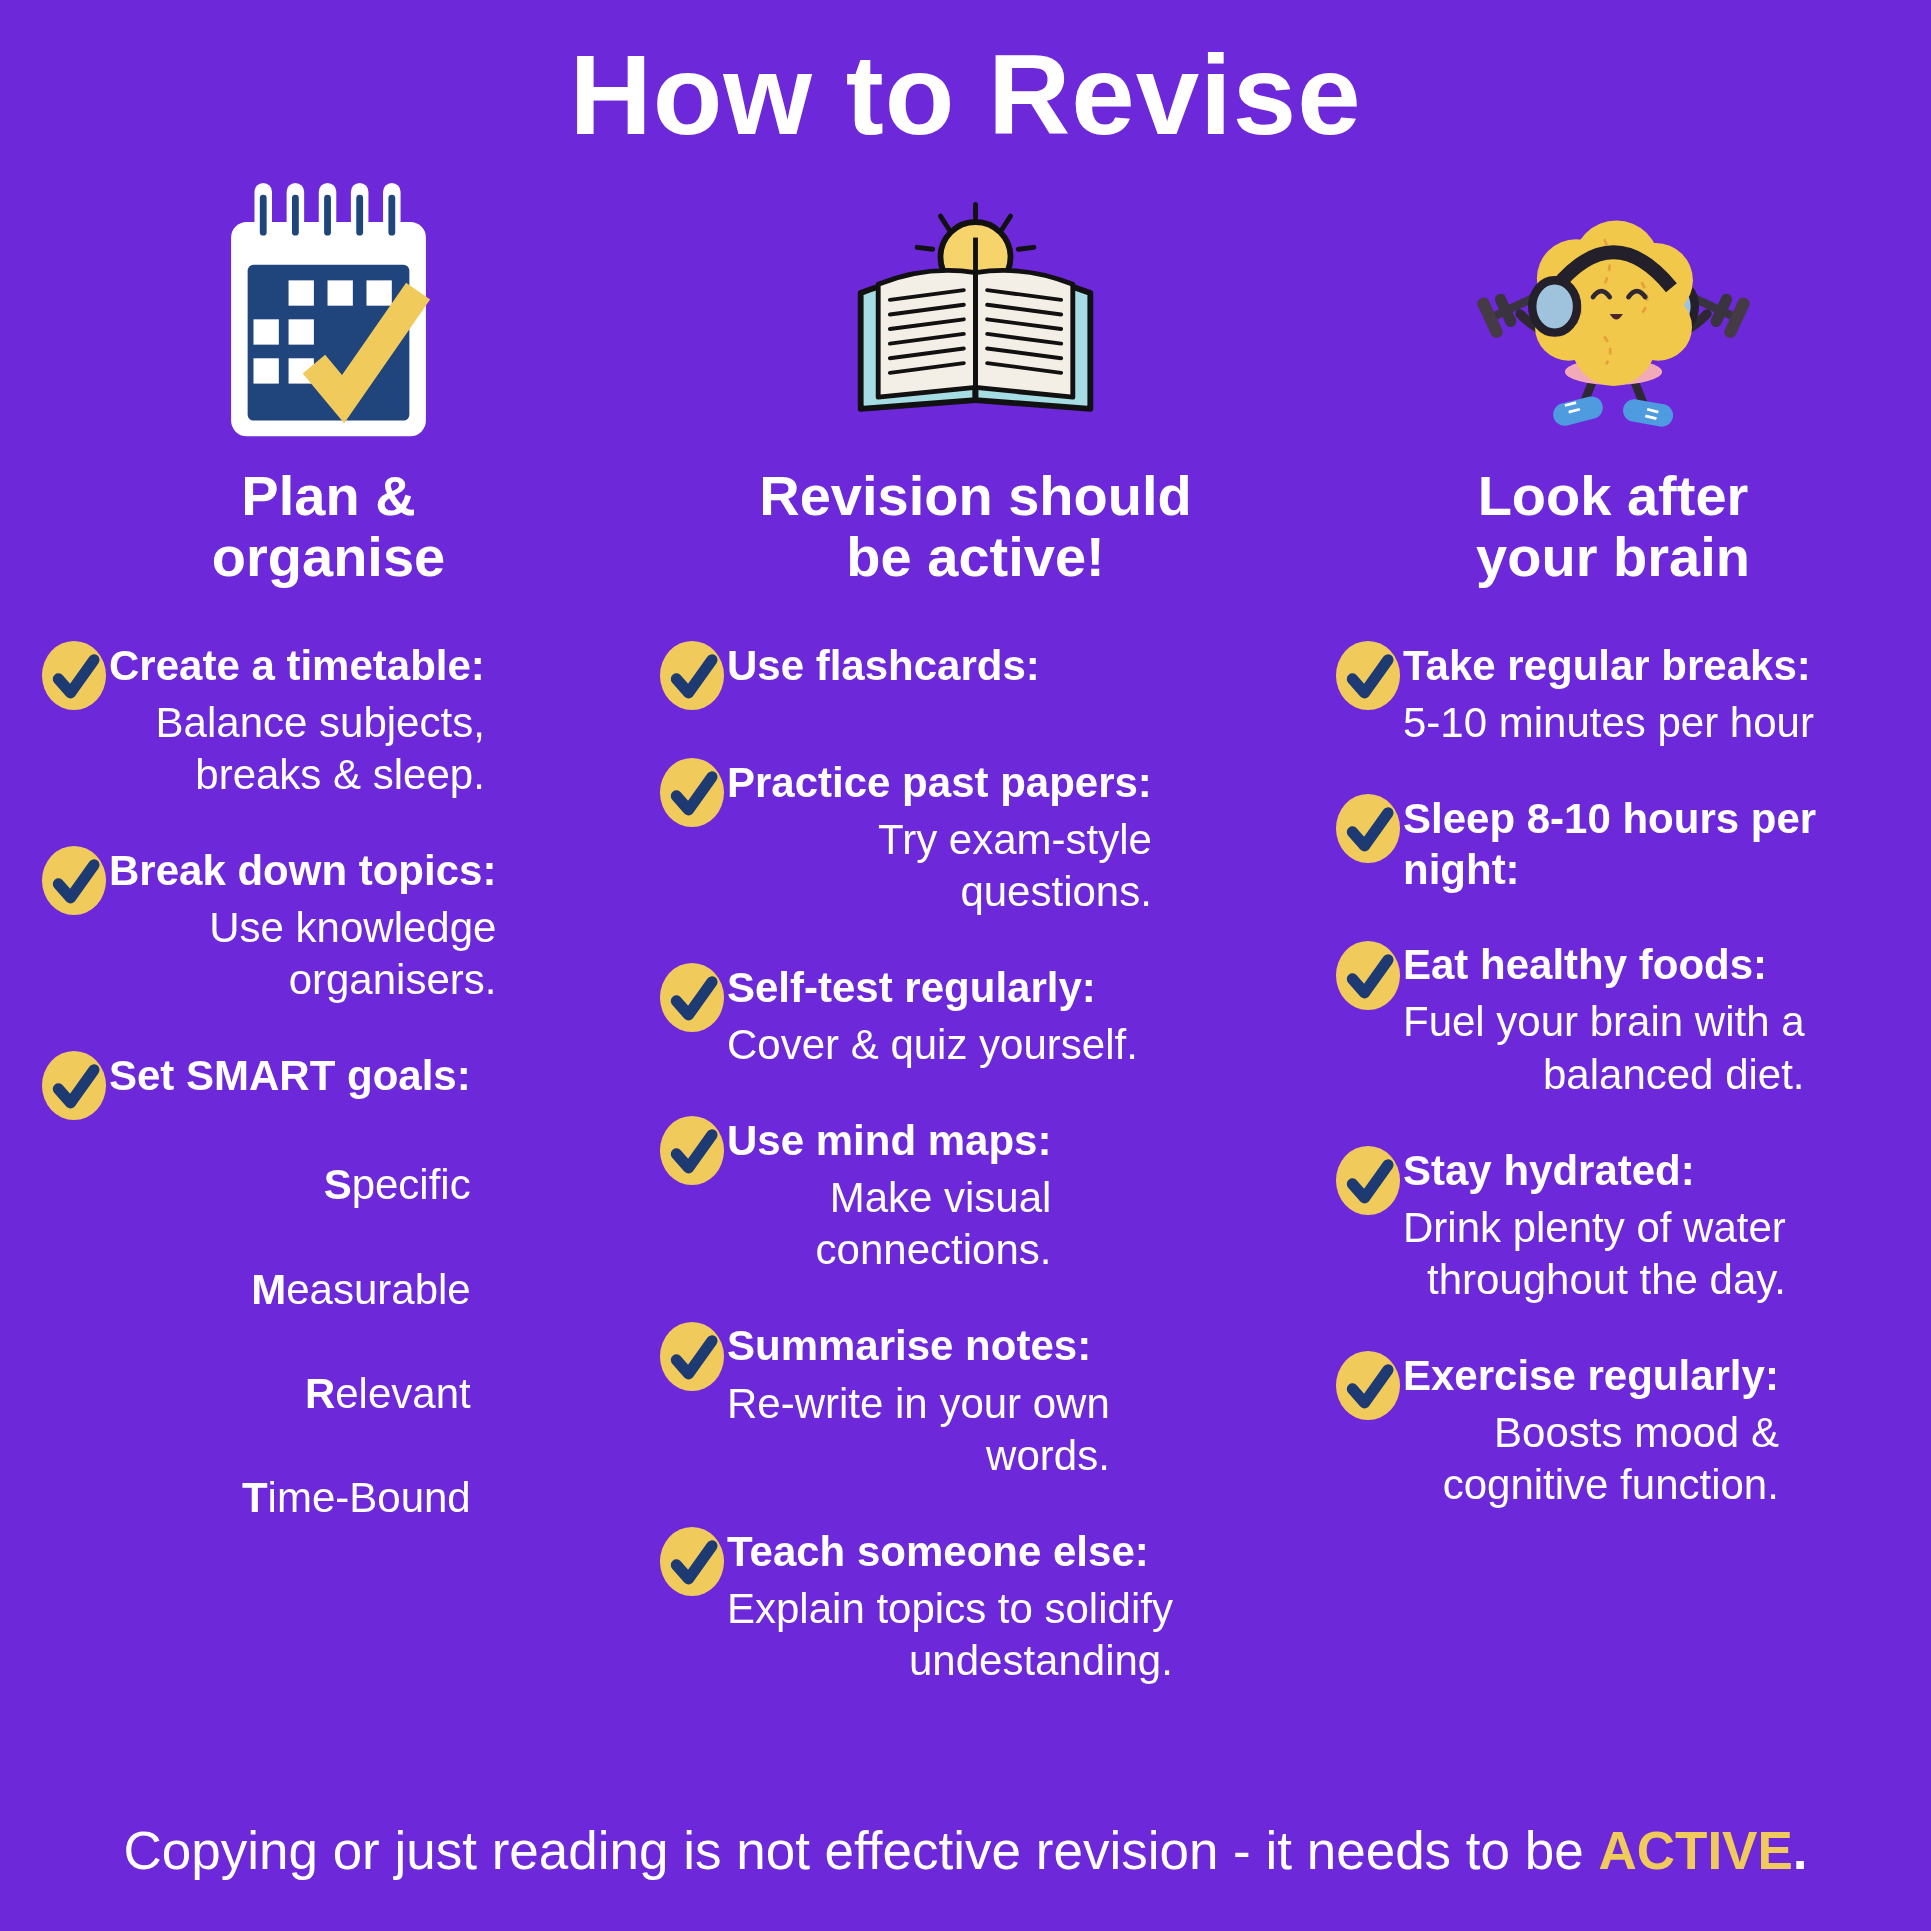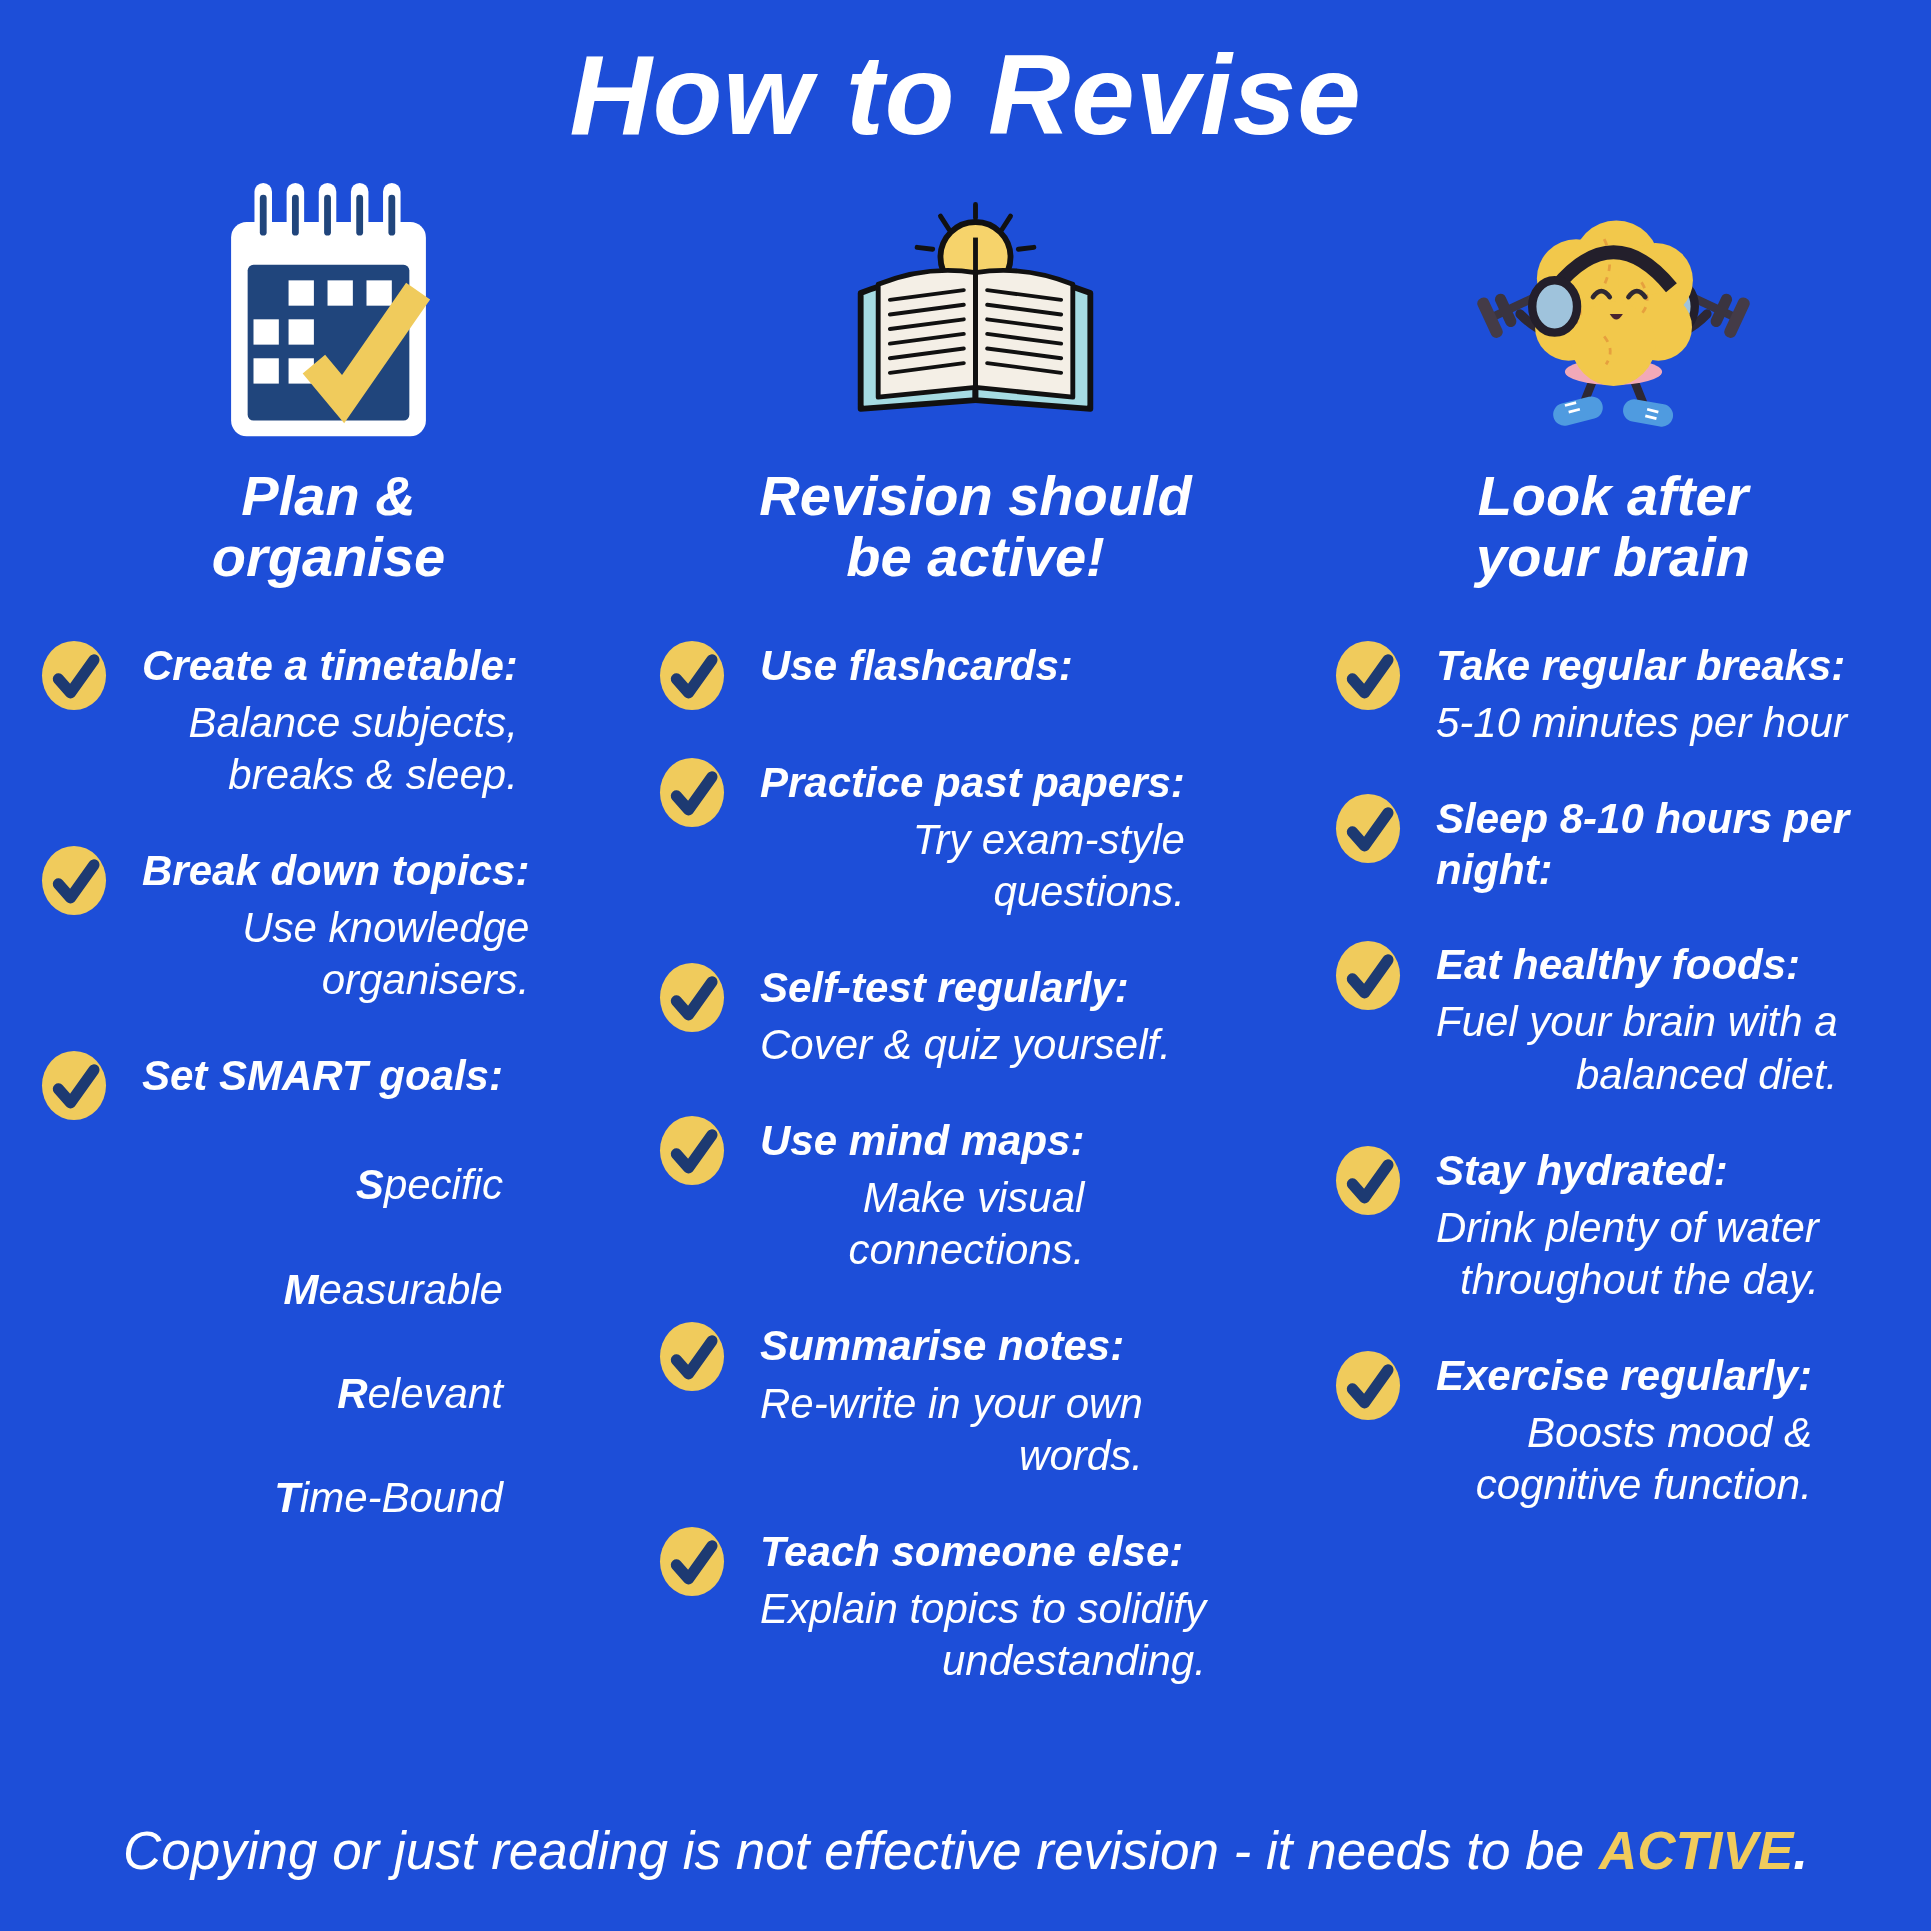--- a/index.html
+++ b/index.html
@@ -1,25 +1,25 @@
 <!DOCTYPE html>
 <html><head>
 <meta charset="utf-8">
 <style>
   html,body{margin:0;padding:0;background:#20457C;}
-  .canvas{position:relative;width:1931px;height:1931px;background:#1d4ed8;
-    font-family:"Liberation Sans",sans-serif;color:#fff;overflow:hidden;font-style:italic;}
+  .canvas{position:relative;width:1931px;height:1931px;background:#6d28d9;
+    font-family:"Liberation Sans",sans-serif;color:#fff;overflow:hidden;}
   .page-title{margin:0;padding-top:29px;text-align:center;
     font-size:114px;font-weight:700;letter-spacing:1px;}
   .cols{display:grid;grid-template-columns:579px 637px 560px;column-gap:39px;
     padding:0 39px;margin-top:7.7px;}
   .icon-box{height:290px;display:flex;align-items:center;justify-content:center;}
   .col-heading{white-space:pre-line;text-align:center;font-size:56px;font-weight:700;
     line-height:1.1;margin:7px 0 52px 0;}
-  .item{display:flex;align-items:flex-start;gap:33px;margin-bottom:44px;}
+  .item{display:flex;align-items:flex-start;margin-bottom:44px;}
   .check{flex:0 0 auto;width:70px;height:75px;margin-top:-1.9px;}
   .item-title{font-size:42px;font-weight:700;line-height:1.22;white-space:pre-line;}
   .item-body{font-size:42px;font-weight:400;line-height:1.24;white-space:pre-line;margin-top:5.8px;text-align:right;}
   .acronym-line b{font-weight:700;}
   .footer{position:absolute;left:0;right:0;bottom:50px;text-align:center;font-size:53px;font-weight:400;}
   .footer .hl{color:#F0CB5C;font-weight:700;margin-top:48px;}
   .footer .sfx{font-weight:700;}
   svg{display:block;}
 </style>
 </head>

